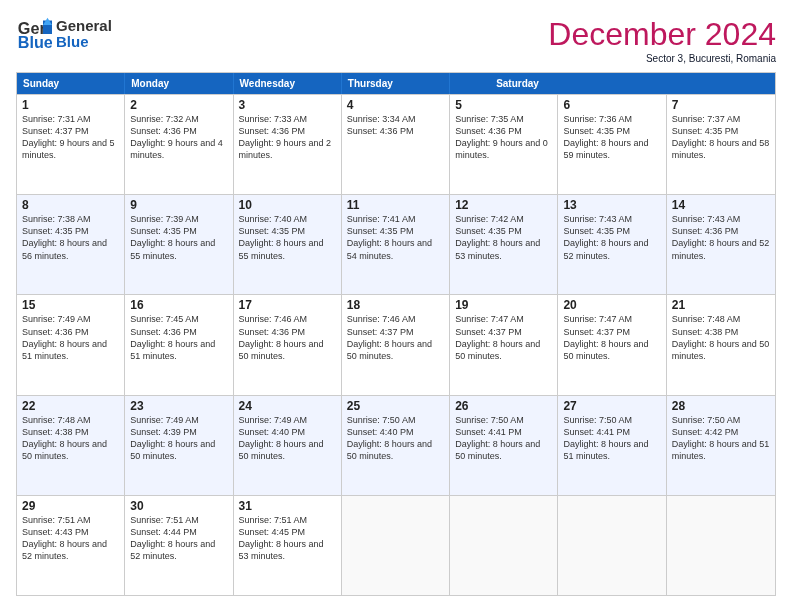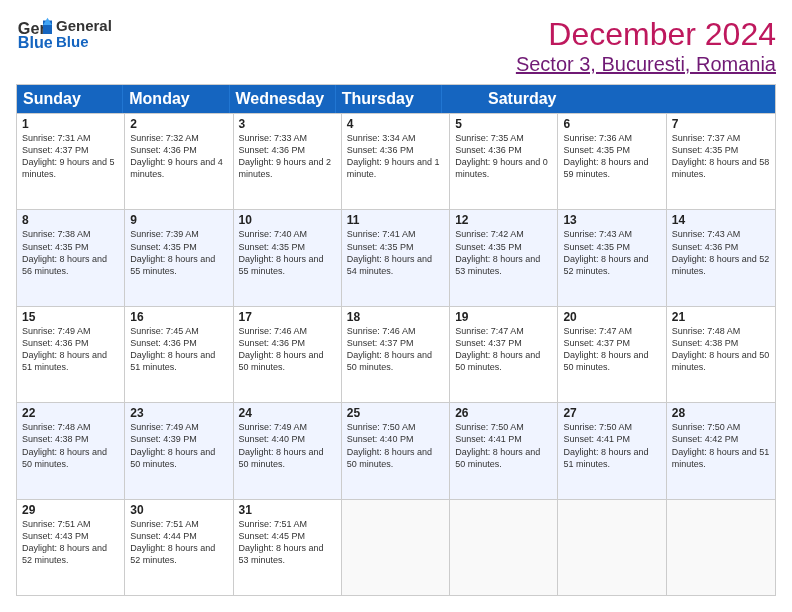--- a/index.html
+++ b/index.html
@@ -34,38 +34,37 @@
     }
     .title-section {
       text-align: right;
     }
     .month-title {
       font-size: 32px;
       font-weight: normal;
       color: #be185d;
     }
     .subtitle {
-      font-size: 20px;
-      color: #701a75;
-      text-decoration: underline;
+      font-size: 10px;
+      color: #0f172a;
     }
     .calendar {
       flex: 1;
       display: flex;
       flex-direction: column;
       border: 1px solid #ccc;
     }
     .cal-header {
       display: grid;
       grid-template-columns: repeat(7, 1fr);
       background: #1565c0;
     }
     .cal-header-cell {
       color: #fff;
-      font-size: 16px;
+      font-size: 10px;
       font-weight: bold;
       padding: 5px 6px;
       border-right: 1px solid #2176d2;
       text-align: left;
     }
     .cal-header-cell:last-child {
       border-right: none;
       margin-left: 40px;
     }
     .cal-body {
@@ -150,21 +149,21 @@
           <span class="cell-text">Sunrise: 7:32 AM</span><br>
           <span class="cell-text">Sunset: 4:36 PM</span><br>
           <span class="cell-text">Daylight: 9 hours and 4 minutes.</span></div>
           <div class="cal-cell"><span class="day-number">3</span>
           <span class="cell-text">Sunrise: 7:33 AM</span><br>
           <span class="cell-text">Sunset: 4:36 PM</span><br>
           <span class="cell-text">Daylight: 9 hours and 2 minutes.</span></div>
           <div class="cal-cell"><span class="day-number">4</span>
           <span class="cell-text">Sunrise: 3:34 AM</span><br>
           <span class="cell-text">Sunset: 4:36 PM</span><br>
-          <span class="cell-text">Daylight: 9 hours and 1 minute.</span></div>
+          </div>
           <div class="cal-cell"><span class="day-number">5</span>
           <span class="cell-text">Sunrise: 7:35 AM</span><br>
           <span class="cell-text">Sunset: 4:36 PM</span><br>
           <span class="cell-text">Daylight: 9 hours and 0 minutes.</span></div>
           <div class="cal-cell"><span class="day-number">6</span>
           <span class="cell-text">Sunrise: 7:36 AM</span><br>
           <span class="cell-text">Sunset: 4:35 PM</span><br>
           <span class="cell-text">Daylight: 8 hours and 59 minutes.</span></div>
           <div class="cal-cell"><span class="day-number">7</span>
           <span class="cell-text">Sunrise: 7:37 AM</span><br>

